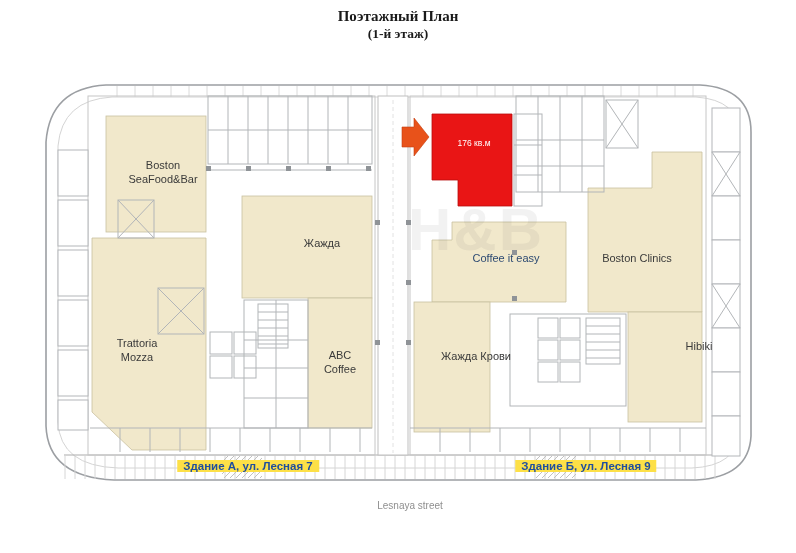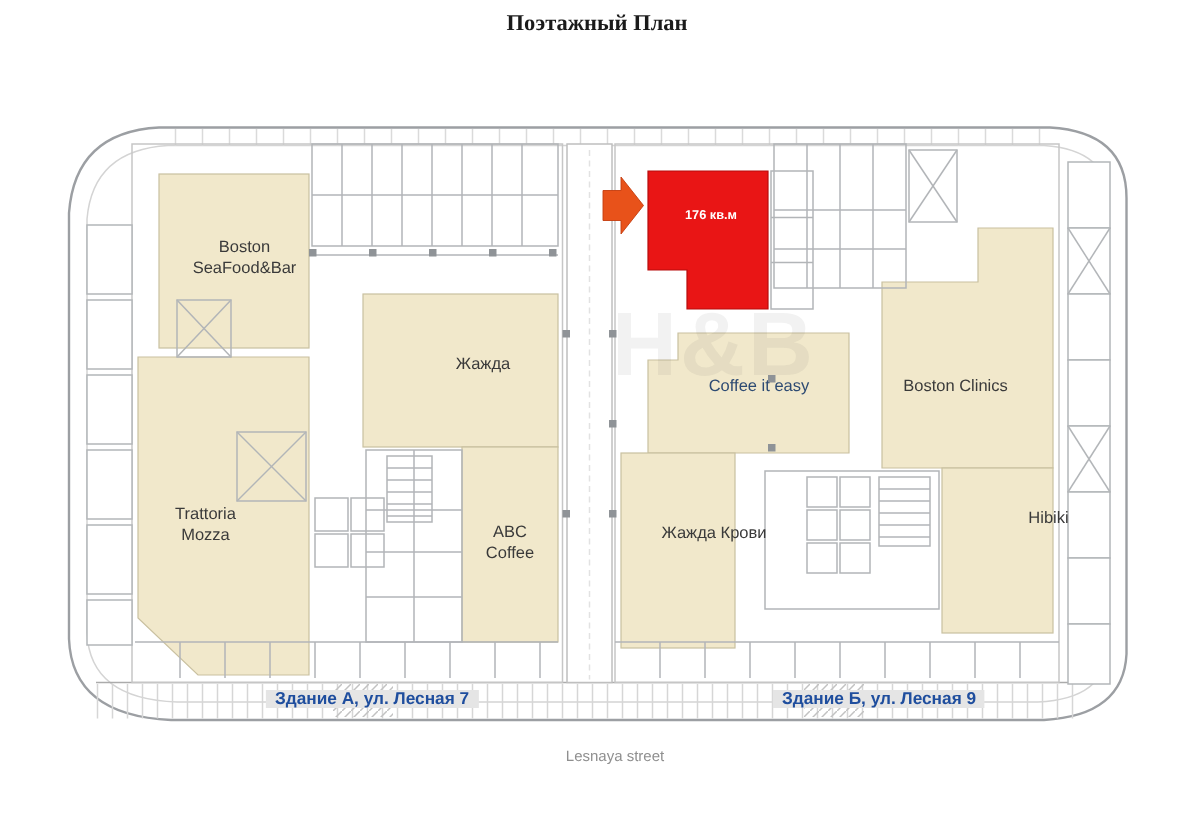--- a/index.html
+++ b/index.html
@@ -19,39 +19,40 @@
     font-size:60px;font-weight:bold;letter-spacing:2px;color:rgba(90,90,90,0.08);
   }
   .lbl{
     position:absolute;z-index:3;transform:translate(-50%,-50%);
     font-weight:normal;font-size:11px;color:#3a3a3a;text-align:center;
     white-space:pre-line;line-height:1.3;
   }
   .lbl.steak{color:#2d4a72;}
   .area-lbl{
     position:absolute;z-index:3;transform:translate(-50%,-50%);
-    color:#ffffff;font-weight:bold;font-size:8.5px;white-space:nowrap;
+    color:#ffffff;font-weight:normal;font-size:8.5px;white-space:nowrap;
   }
   .bcap{
     position:absolute;z-index:3;transform:translate(-50%,-50%);
     color:#1f4e9e;font-weight:bold;font-size:11.5px;white-space:nowrap;
-    background:#e5e5e5;padding:0 6px;
+    background:#fde047;padding:0 6px;
   }
   .street{
     position:absolute;z-index:3;transform:translate(-50%,-50%);
     color:#8f8f8f;font-size:10px;white-space:nowrap;
   }
 </style>
 </head>
 <body>
 
 <div class="page">
 
   <div class="title">
     <div class="l1">Поэтажный План</div>
+    <div class="l2">(1-й этаж)</div>
   </div>
 
   <svg class="plan" width="796" height="553" viewBox="0 0 796 553">
     <defs>
       <pattern id="vticks" width="10" height="24" patternUnits="userSpaceOnUse">
         <line x1="5" y1="0" x2="5" y2="24" stroke="#d6d6d6" stroke-width="1"></line>
       </pattern>
       <pattern id="vticks18" width="18" height="12" patternUnits="userSpaceOnUse">
         <line x1="9" y1="0" x2="9" y2="12" stroke="#dadada" stroke-width="1"></line>
       </pattern>

